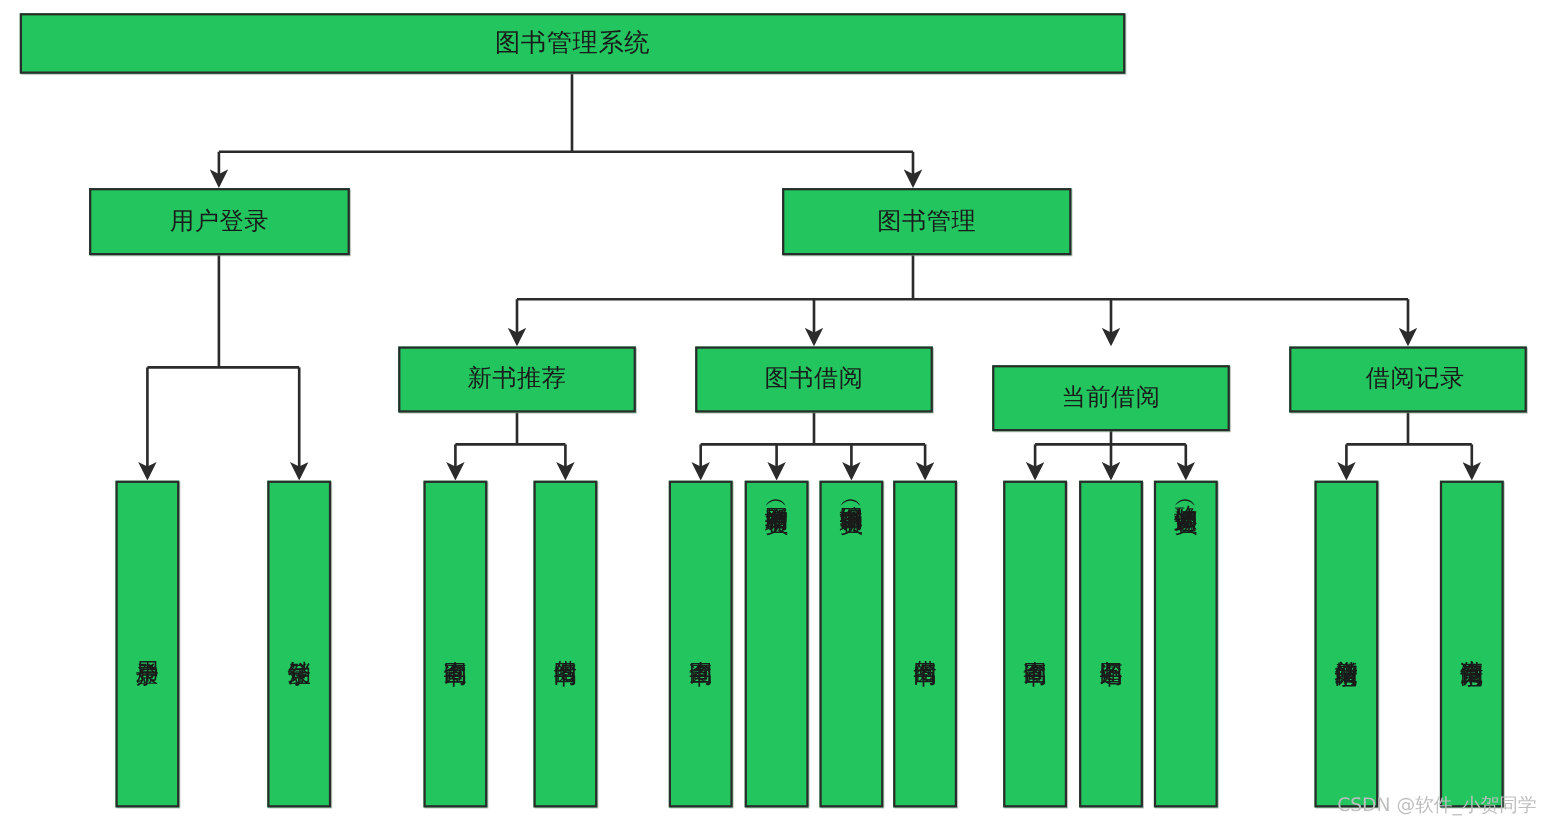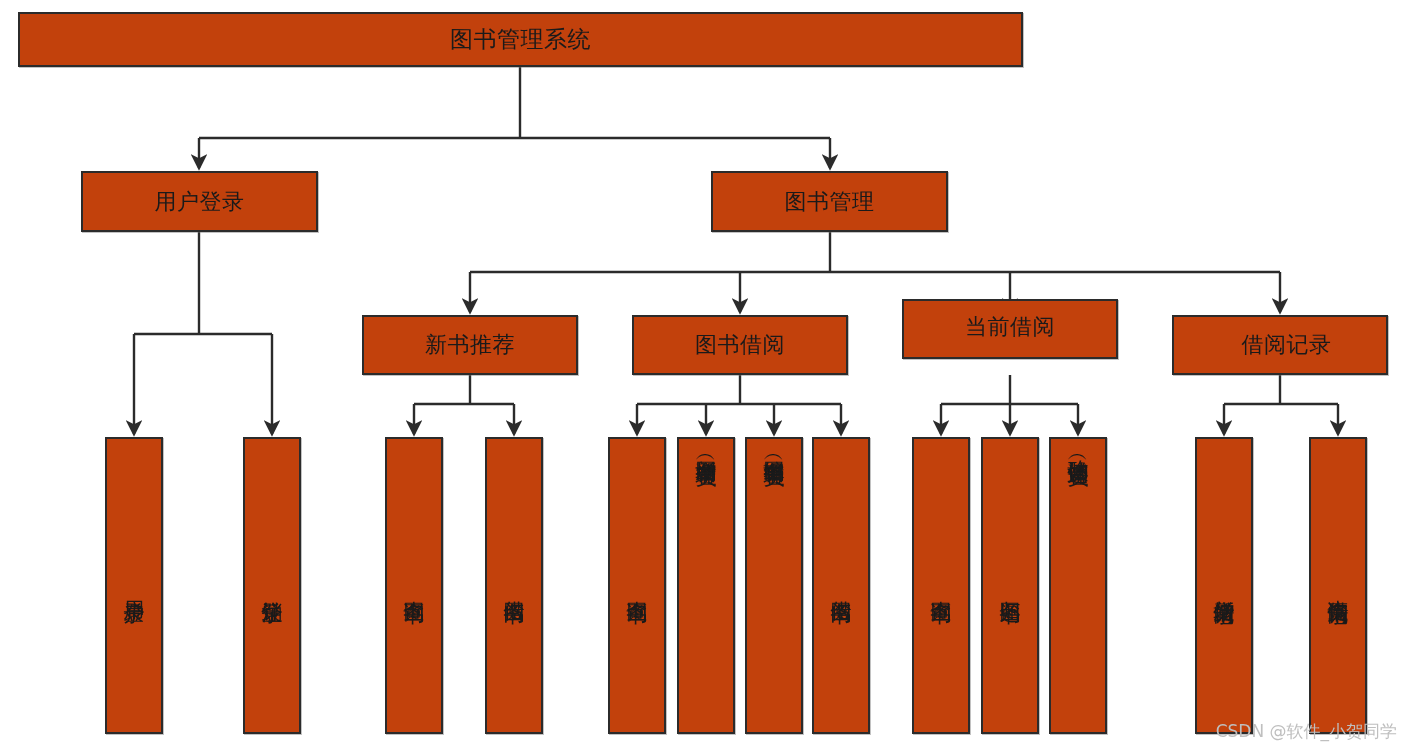--- a/index.html
+++ b/index.html
@@ -23,21 +23,21 @@
     left: 0;
     top: 0;
     width: 1405px;
     height: 747px;
     pointer-events: none;
   }
   .node {
     position: absolute;
     box-sizing: border-box;
     border: 2px solid #2b2b2b;
-    background: #c2410c;
+    background: #22c55e;
     display: flex;
     align-items: center;
     justify-content: center;
     color: #1a1a1a;
     box-shadow: 1px 1px 0 rgba(120,120,120,0.45);
   }
   .node .label {
     display: block;
     text-align: center;
     line-height: 1.18;
@@ -136,31 +136,31 @@
     </g>
   </svg>
 
   <div class="node horiz root" style="left:18px; top:12px; width:1005px; height:55px;">
     <span class="label">图书管理系统</span>
   </div>
 
   <div class="node horiz" style="left:81px; top:171px; width:237px; height:61px;">
     <span class="label">用户登录</span>
   </div>
-  <div class="node horiz" style="left:711px; top:171px; width:237px; height:61px;">
+  <div class="node horiz" style="left:711px; top:171px; width:263px; height:61px;">
     <span class="label">图书管理</span>
   </div>
 
   <div class="node horiz" style="left:362px; top:315px; width:216px; height:60px;">
     <span class="label">新书推荐</span>
   </div>
   <div class="node horiz" style="left:632px; top:315px; width:216px; height:60px;">
     <span class="label">图书借阅</span>
   </div>
-  <div class="node horiz" style="left:902px; top:299px; width:216px; height:60px;font-family:Liberation Mono, monospace;">
+  <div class="node horiz" style="left:902px; top:332px; width:216px; height:60px;">
     <span class="label">当前借阅</span>
   </div>
   <div class="node horiz" style="left:1172px; top:315px; width:216px; height:60px;padding-left:13px;">
     <span class="label">借阅记录</span>
   </div>
 
   <div class="node vert centered" style="left:105px; top:437px; width:58px; height:297px;">
     <span class="label">用户登录</span>
   </div>
   <div class="node vert centered" style="left:243px; top:437px; width:58px; height:297px;">

